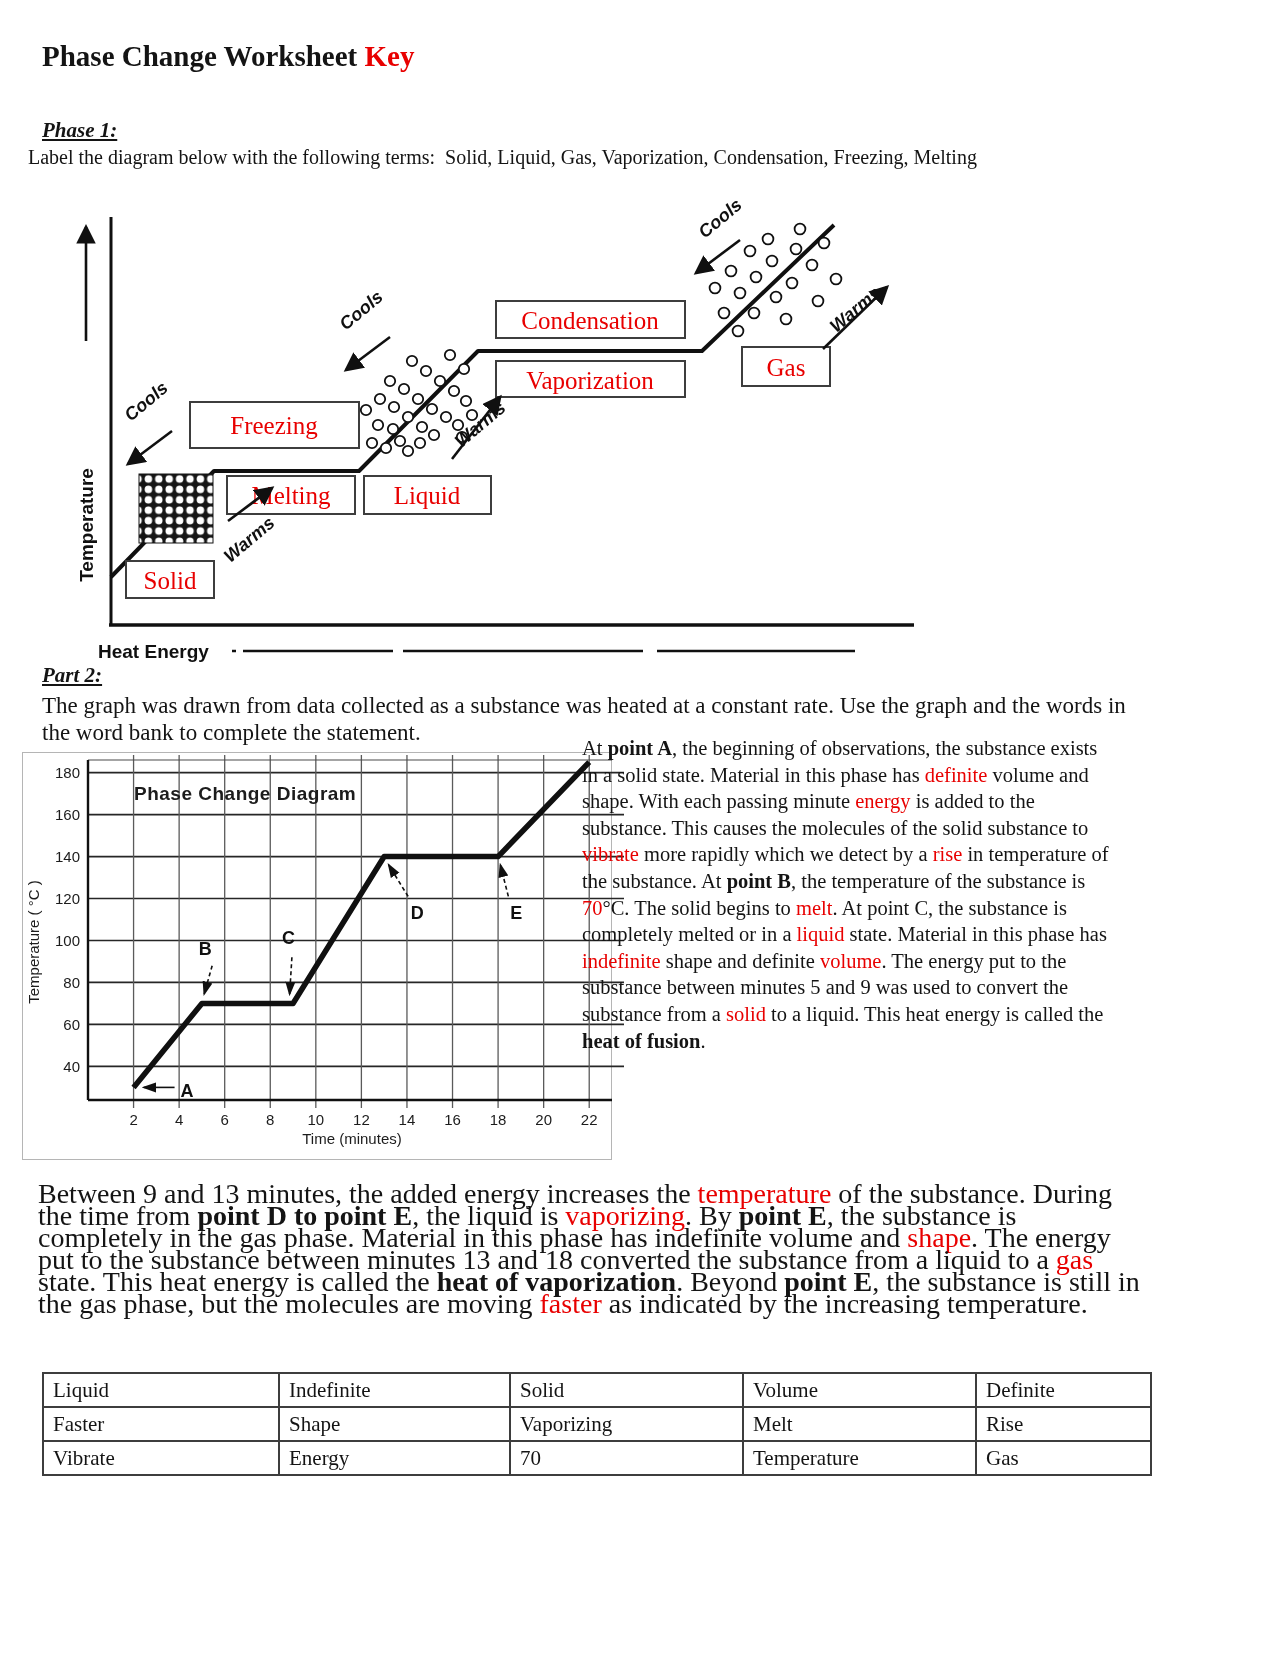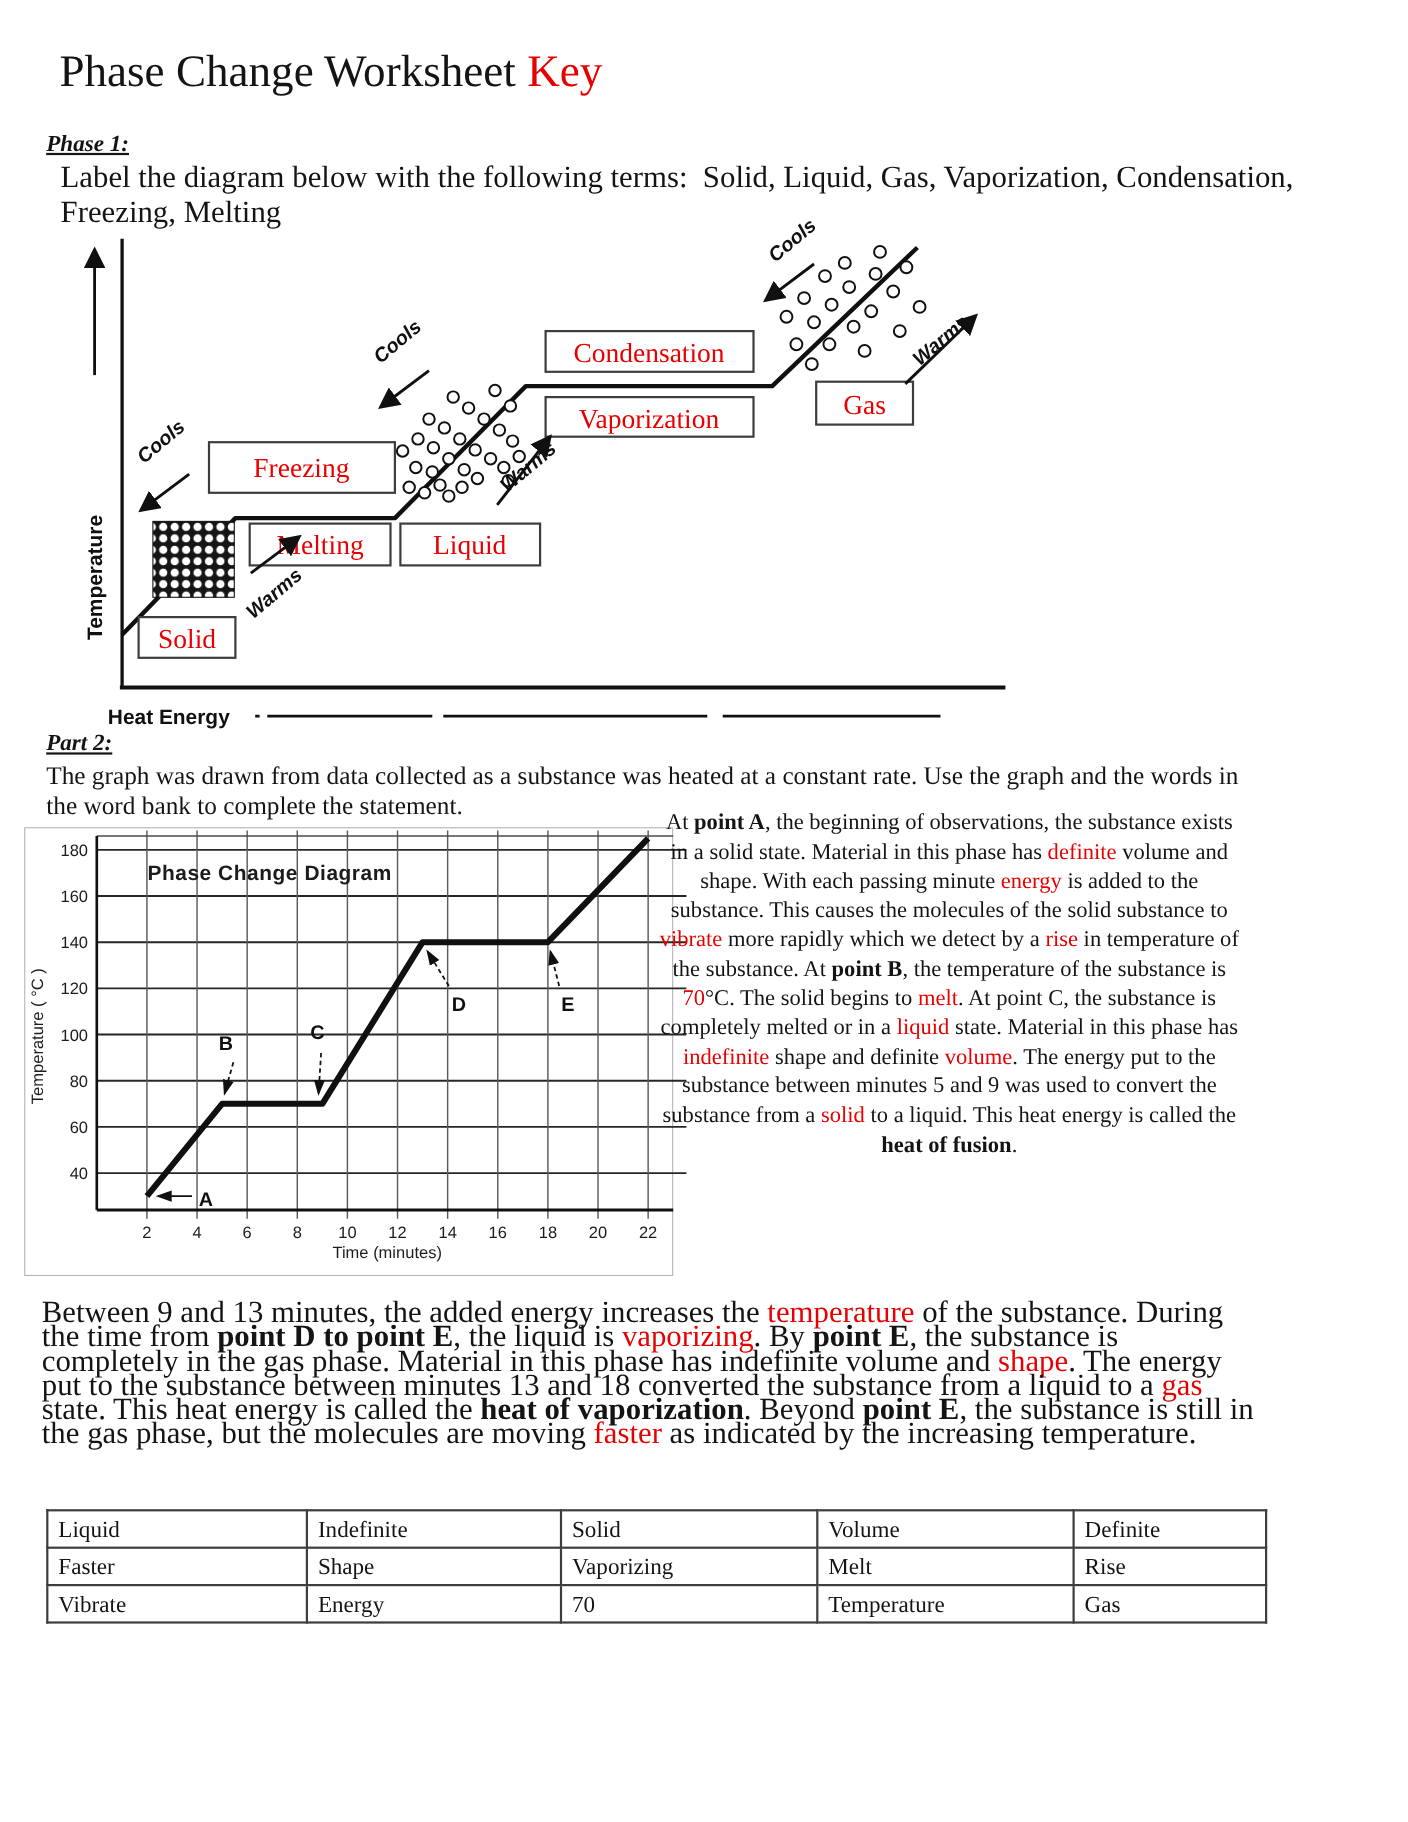--- a/index.html
+++ b/index.html
@@ -1,27 +1,27 @@
 <!DOCTYPE html>
 <html><head>
 <meta charset="utf-8">
 <style>
   html,body{margin:0;padding:0}
   body{width:1280px;height:1656px;background:#ffffff;position:relative;
        font-family:"Liberation Serif",serif;color:#141414;overflow:hidden}
   .abs{position:absolute}
   .red{color:#e80000}
   .bold{font-weight:bold}
-  #title{left:54px;top:40px;font-size:41px;font-weight:normal;white-space:nowrap}
+  #title{left:42px;top:40px;font-size:29px;font-weight:bold;white-space:nowrap}
   .sect-head{font-size:21px;font-weight:bold;font-style:italic;text-decoration:underline}
   #part1-heading{left:42px;top:118px}
-  #part1-instruction{left:55px;top:146px;font-size:28px;white-space:pre-wrap;width:1130px}
+  #part1-instruction{left:28px;top:146px;font-size:20px;white-space:pre-wrap;width:1130px}
   #part2-heading{left:42px;top:663px}
   #part2-intro{left:42px;top:692px;font-size:23px;line-height:27px;width:1112px}
-  #answer-col{left:596px;top:735px;width:534px;font-size:20.5px;line-height:26.6px;text-align:center}
+  #answer-col{left:582px;top:735px;width:534px;font-size:20.5px;line-height:26.6px;text-align:left}
   #answer-bottom{left:38px;top:1183px;width:1106px;font-size:28px;line-height:22px}
   #wordbank{position:absolute;left:42px;top:1372px;width:1108px;border-collapse:collapse;
             table-layout:fixed;font-size:21px}
   #wordbank td{border:2px solid #3d3d3d;height:30px;padding:1px 2px 1px 9px;overflow:hidden}
   svg{position:absolute;overflow:visible}
   .boxlabel{font-family:"Liberation Serif",serif;font-size:25px;fill:#e80000}
   .dlabel{font-family:"Liberation Sans",sans-serif;font-size:18px;font-weight:bold;
           font-style:italic;fill:#101010}
   .axlabel{font-family:"Liberation Sans",sans-serif;font-size:19px;font-weight:bold;fill:#101010}
   .ctitle{font-family:"Liberation Sans",sans-serif;font-size:19px;font-weight:bold;fill:#1c1c1c;letter-spacing:.5px}

